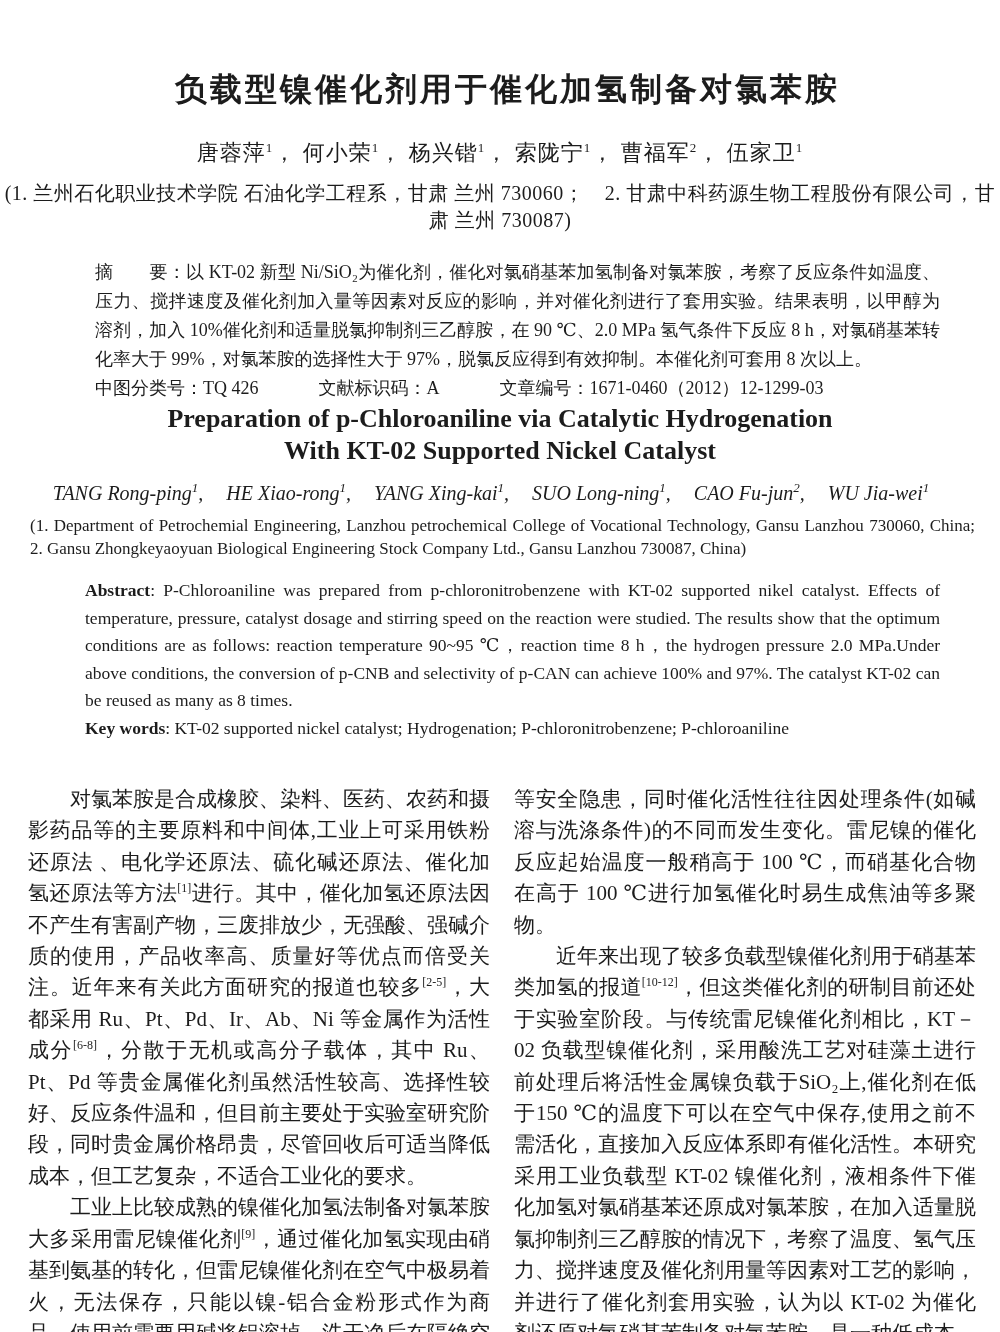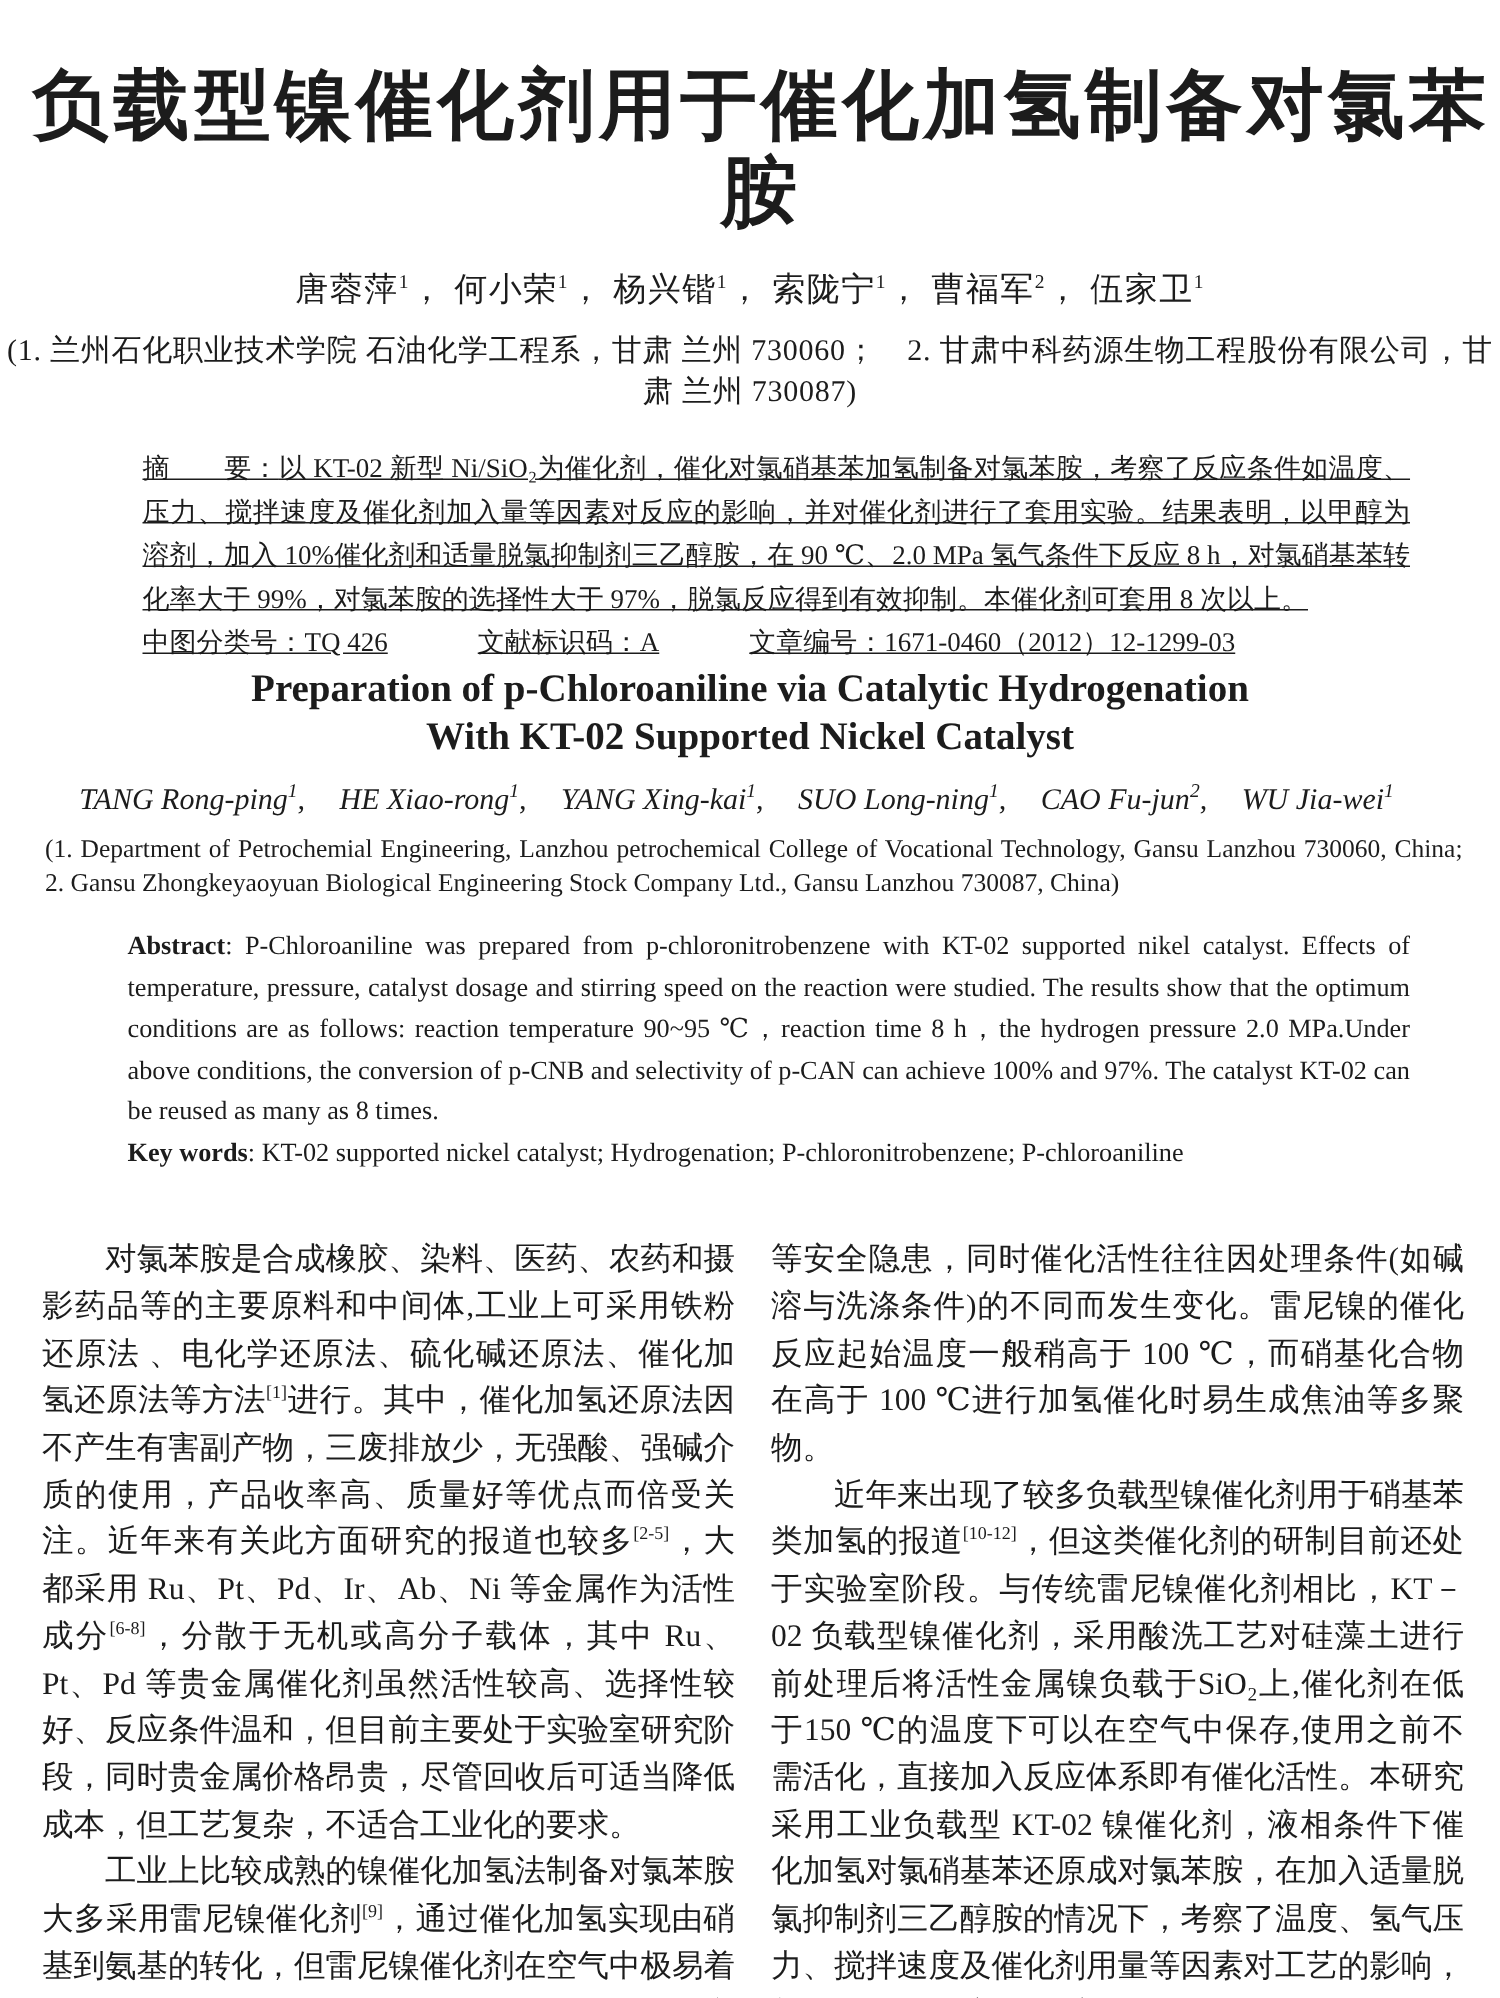--- a/index.html
+++ b/index.html
@@ -4,35 +4,35 @@
 <style>
   * { margin:0; padding:0; box-sizing:border-box; }
   html,body { background:#ffffff; }
   .page{
     width:1000px; height:1332px; margin:0 auto; background:#ffffff;
     color:#1c1c1c; overflow:hidden; position:relative;
     font-family:"Liberation Serif","DejaVu Serif",serif;
   }
   
   .title-zh{
-    margin-top:42px; text-align:center;
-    font-size:51px; font-weight:bold; letter-spacing:3px; line-height:58px;padding-left:15px;
+    margin-top:60px; text-align:center;
+    font-size:32px; font-weight:bold; letter-spacing:3px; line-height:58px;padding-left:15px;
   }
   .authors-zh{
     margin-top:20px; text-align:center; font-size:22px; letter-spacing:1px;
   }
   .authors-zh sup, .authors-en sup{
     font-size:13px; vertical-align:super; line-height:0;
   }
   .affil-zh{
     margin-top:12px; text-align:center; font-size:20px; letter-spacing:0.5px;
   }
   
   .abs-zh{
-    margin:24px 60px 0 95px; font-size:18px; line-height:29px; text-align:justify;text-decoration:underline;
+    margin:24px 60px 0 95px; font-size:18px; line-height:29px; text-align:justify;
   }
   .abs-zh p{ margin:0; }
   .meta-line span{ margin-right:60px; }
   .meta-line span:last-child{ margin-right:0; }
   
   .title-en{
     text-align:center; font-weight:bold;
     font-size:26px; line-height:32px;
   }
   .authors-en{

